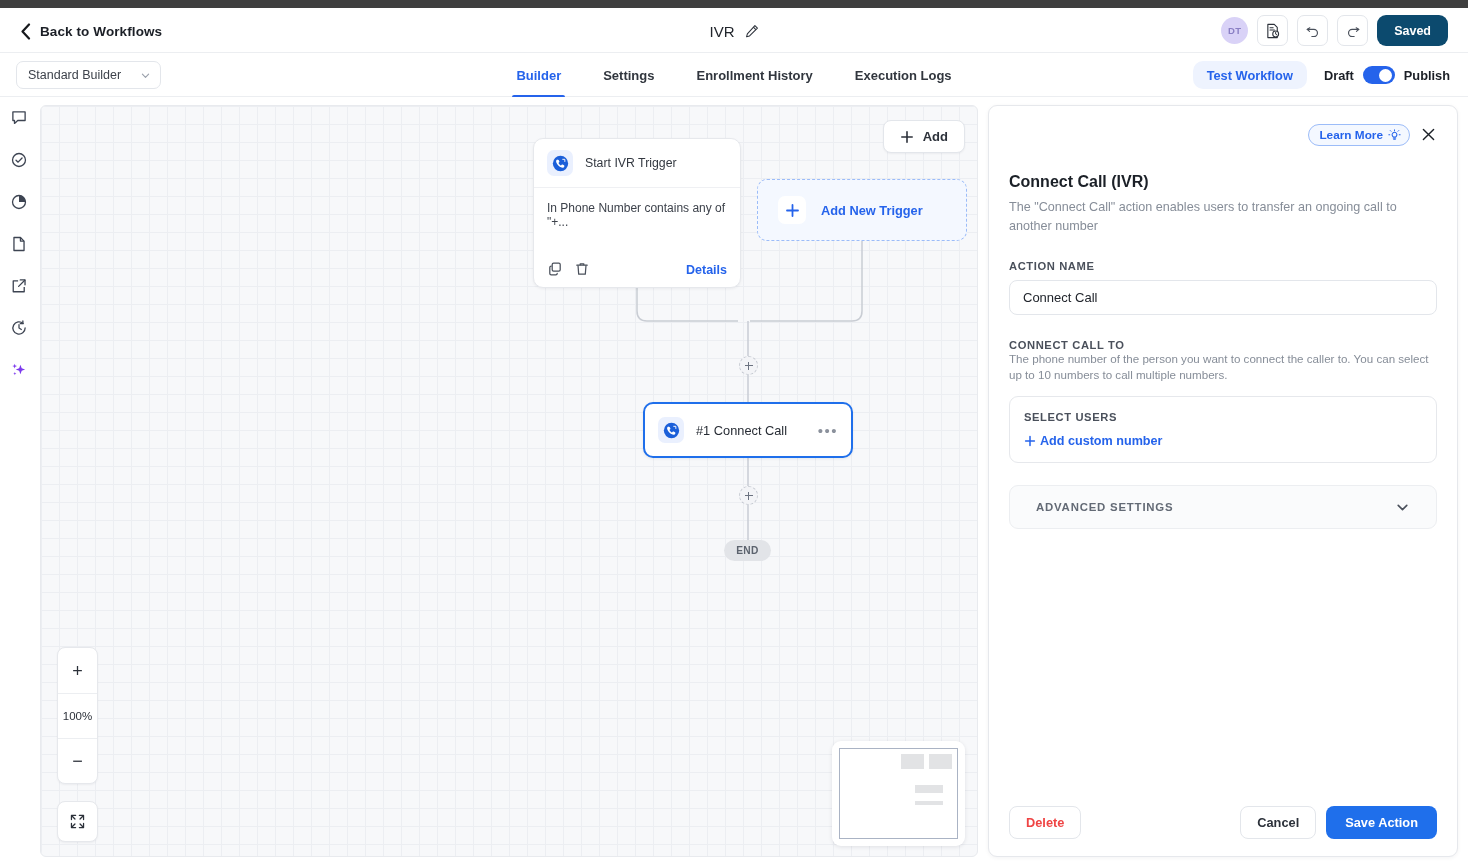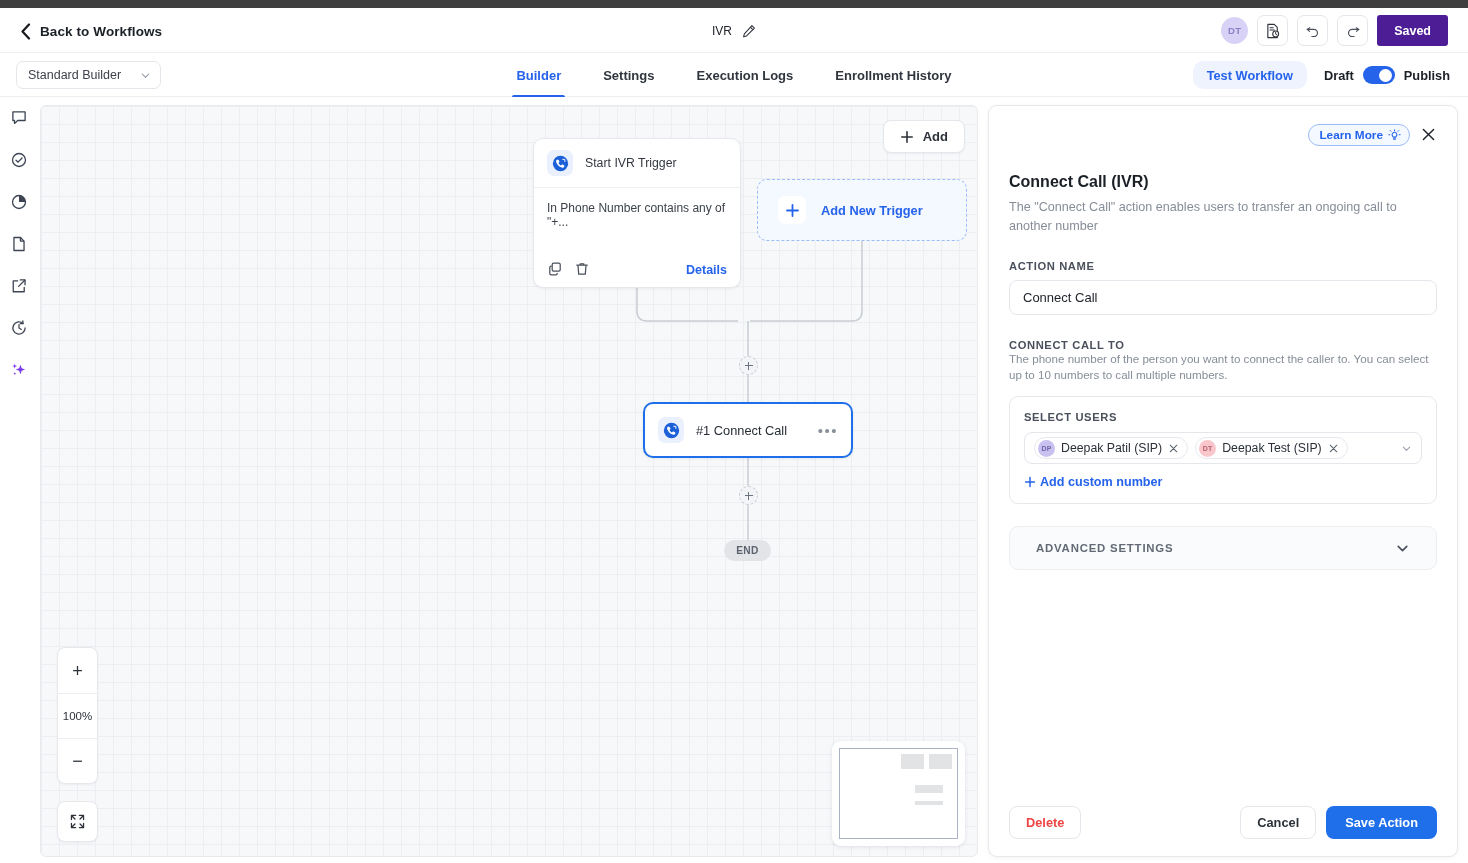--- a/index.html
+++ b/index.html
@@ -24,35 +24,35 @@
     position:absolute; left:20px; top:10px; height:26px;
     display:flex; align-items:center; gap:9px; cursor:pointer;
   }
   .back-chevron { width:11px; height:17px; flex:none; }
   .back-label { font-size:13.5px; font-weight:700; color:#1b1f26; letter-spacing:.1px; }
 
   .title-wrap {
     position:absolute; left:0; right:0; top:12px; height:22px;
     display:flex; align-items:center; justify-content:center; gap:10px;
   }
-  .title-text { font-size:12px; color:#21252c; font-weight:400; }
+  .title-text { font-size:15px; color:#21252c; font-weight:400; }
   .pencil-icon { width:14px; height:14px; display:block; cursor:pointer; }
 
   .hdr-right { position:absolute; right:20px; top:7px; display:flex; align-items:center; gap:9px; }
   .avatar-dt {
     width:27px;height:27px;border-radius:50%;background:#d9d2f7;
     display:flex;align-items:center;justify-content:center;
     font-size:9.5px;font-weight:700;color:#8a7fc4;letter-spacing:.3px;
   }
   .icon-btn {
     width:31px;height:31px;border:1px solid #e3e6eb;border-radius:7px;background:#fff;
     display:flex;align-items:center;justify-content:center;cursor:pointer;
   }
   .saved-btn {
-    height:31px;padding:0 17px;border-radius:3px;background:#4c1d95;color:#fff;
+    height:31px;padding:0 17px;border-radius:9px;background:#0c4a6e;color:#fff;
     font-size:12.5px;font-weight:600;display:flex;align-items:center;justify-content:center;
     border:none;cursor:pointer;
   }
 
   
   .header2 {
     position:absolute; top:53px; left:0; width:1468px; height:44px;
     border-bottom:1px solid #eceef1; background:#fff;
   }
   .builder-select {
@@ -330,22 +330,22 @@
     <div class="builder-select">
       <span class="bs-label">Standard Builder</span>
       <svg class="chev-sm" viewBox="0 0 12 12">
         <path d="M2.6 4.4 L6 8 L9.4 4.4" fill="none" stroke="#9aa0ab" stroke-width="1.2" stroke-linecap="round" stroke-linejoin="round"></path>
       </svg>
     </div>
 
     <div class="tabs">
       <div class="tab active">Builder</div>
       <div class="tab">Settings</div>
+      <div class="tab">Enrollment History</div>
       <div class="tab">Execution Logs</div>
-      <div class="tab">Enrollment History</div>
     </div>
 
     <div class="hdr2-right">
       <button class="test-wf-btn">Test Workflow</button>
       <div class="publish-group">
         <span class="pg-label">Draft</span>
         <div class="toggle">
             <div class="knob"></div>
           </div>
         <span class="pg-label">Publish</span>
@@ -536,42 +536,20 @@
 
       <div class="field-label">ACTION NAME</div>
       <input class="text-input" type="text" value="Connect Call" style="">
 
       <div class="field-label">CONNECT CALL TO</div>
       <div class="sub-desc">The phone number of the person you want to connect the caller to. You can select up to 10 numbers to call multiple numbers.</div>
 
       <div class="users-box">
         <div class="ub-label">SELECT USERS</div>
 
-        <div class="multiselect">
-          <div class="chip">
-            <span class="chip-av" style="background:#c9c2f0; color:#6f66a8;">DP</span>
-            <span class="chip-name">Deepak Patil (SIP)</span>
-            <svg class="chip-x" viewBox="0 0 12 12">
-              <path d="M2.4 2.4 L9.6 9.6 M9.6 2.4 L2.4 9.6" stroke="#5c636e" stroke-width="1.15" stroke-linecap="round"></path>
-            </svg>
-          </div>
-
-          <div class="chip">
-            <span class="chip-av" style="background:#f9c6cb; color:#b4616c;">DT</span>
-            <span class="chip-name">Deepak Test (SIP)</span>
-            <svg class="chip-x" viewBox="0 0 12 12">
-              <path d="M2.4 2.4 L9.6 9.6 M9.6 2.4 L2.4 9.6" stroke="#5c636e" stroke-width="1.15" stroke-linecap="round"></path>
-            </svg>
-          </div>
-
-          <div class="ms-spacer"></div>
-          <svg class="chev-sm" viewBox="0 0 12 12">
-            <path d="M2.6 4.4 L6 8 L9.4 4.4" fill="none" stroke="#9aa0ab" stroke-width="1.2" stroke-linecap="round" stroke-linejoin="round"></path>
-          </svg>
-        </div>
 
         <div class="add-custom">
           <svg width="12" height="12" viewBox="0 0 12 12">
             <path d="M6 1.6 V10.4 M1.6 6 H10.4" stroke="#2563eb" stroke-width="1.5" stroke-linecap="round"></path>
           </svg>
           <span>Add custom number</span>
         </div>
       </div>
 
       <div class="adv-settings">

